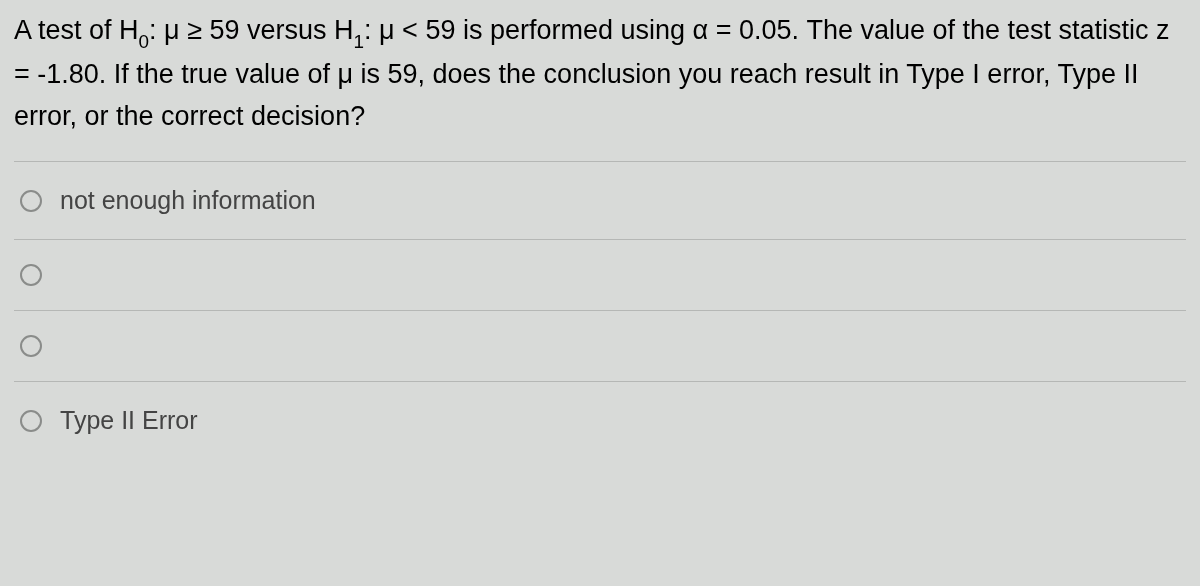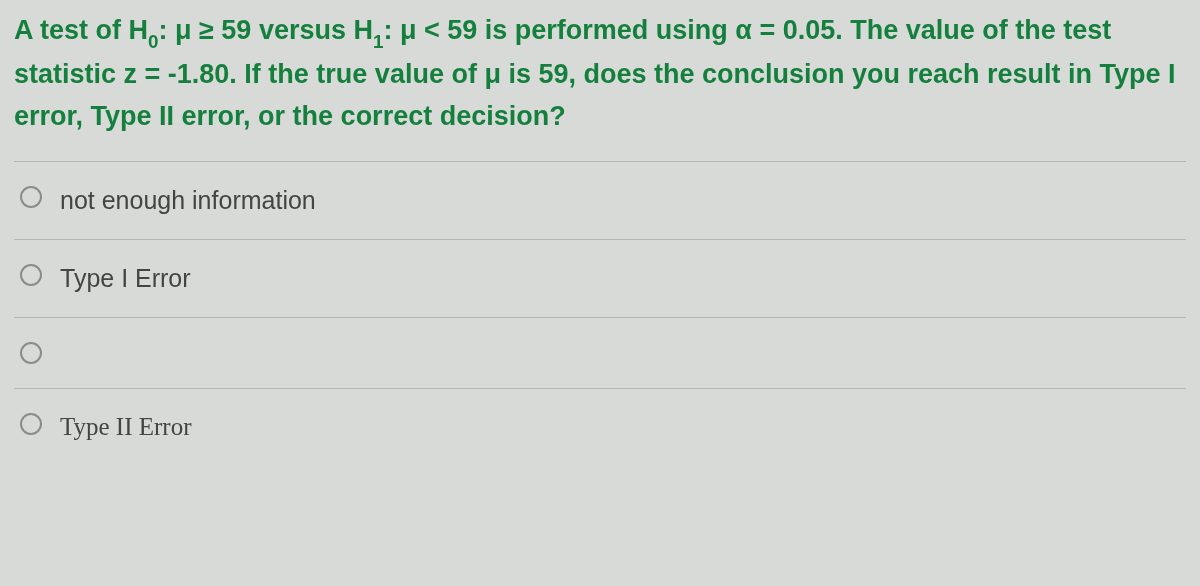--- a/index.html
+++ b/index.html
@@ -11,46 +11,44 @@
       width: 1200px;
       height: 586px;
       background: #d8dad8;
       font-family: Arial, Helvetica, sans-serif;
       padding: 10px 14px;
       color: #3a3a3a;
     }
     .question {
       font-size: 27px;
       line-height: 1.55;
-      color: #15803d;
+      color: #000000;
       padding-bottom: 24px;
-      font-weight: bold;
     }
     .sub {
       font-size: 0.7em;
       vertical-align: sub;
       position: relative;
       top: 0.15em;
     }
     .options {
       border-top: 1px solid #b5b7b5;
     }
     .option {
       display: flex;
-      align-items: flex-start;
+      align-items: center;
       padding: 24px 6px;
       border-bottom: 1px solid #b5b7b5;
       font-size: 25px;
       color: #444;
       cursor: pointer;
     }
     .option:last-child {
       border-bottom: none;
       padding-bottom: 10px;
-      font-family: Liberation Serif, serif;
     }
     .radio {
       width: 22px;
       height: 22px;
       border: 2px solid #8a8c8a;
       border-radius: 50%;
       margin-right: 18px;
       flex-shrink: 0;
       background: transparent;
     }
@@ -62,21 +60,20 @@
   <span>A test of H</span><span class="sub">0</span><span>: μ ≥ 59 versus H</span><span class="sub">1</span><span>: μ &lt; 59 is performed using α = 0.05. The value of the test statistic z = -1.80. If the true value of μ is 59, does the conclusion you reach result in Type I error, Type II error, or the correct decision?</span>
 </div>
 
 <div class="options">
   <div class="option">
     <span class="radio"></span>
     <span>not enough information</span>
   </div>
   <div class="option">
     <span class="radio"></span>
-    <span>Type I Error</span>
   </div>
   <div class="option">
     <span class="radio"></span>
   </div>
   <div class="option">
     <span class="radio"></span>
     <span>Type II Error</span>
   </div>
 </div>
 

